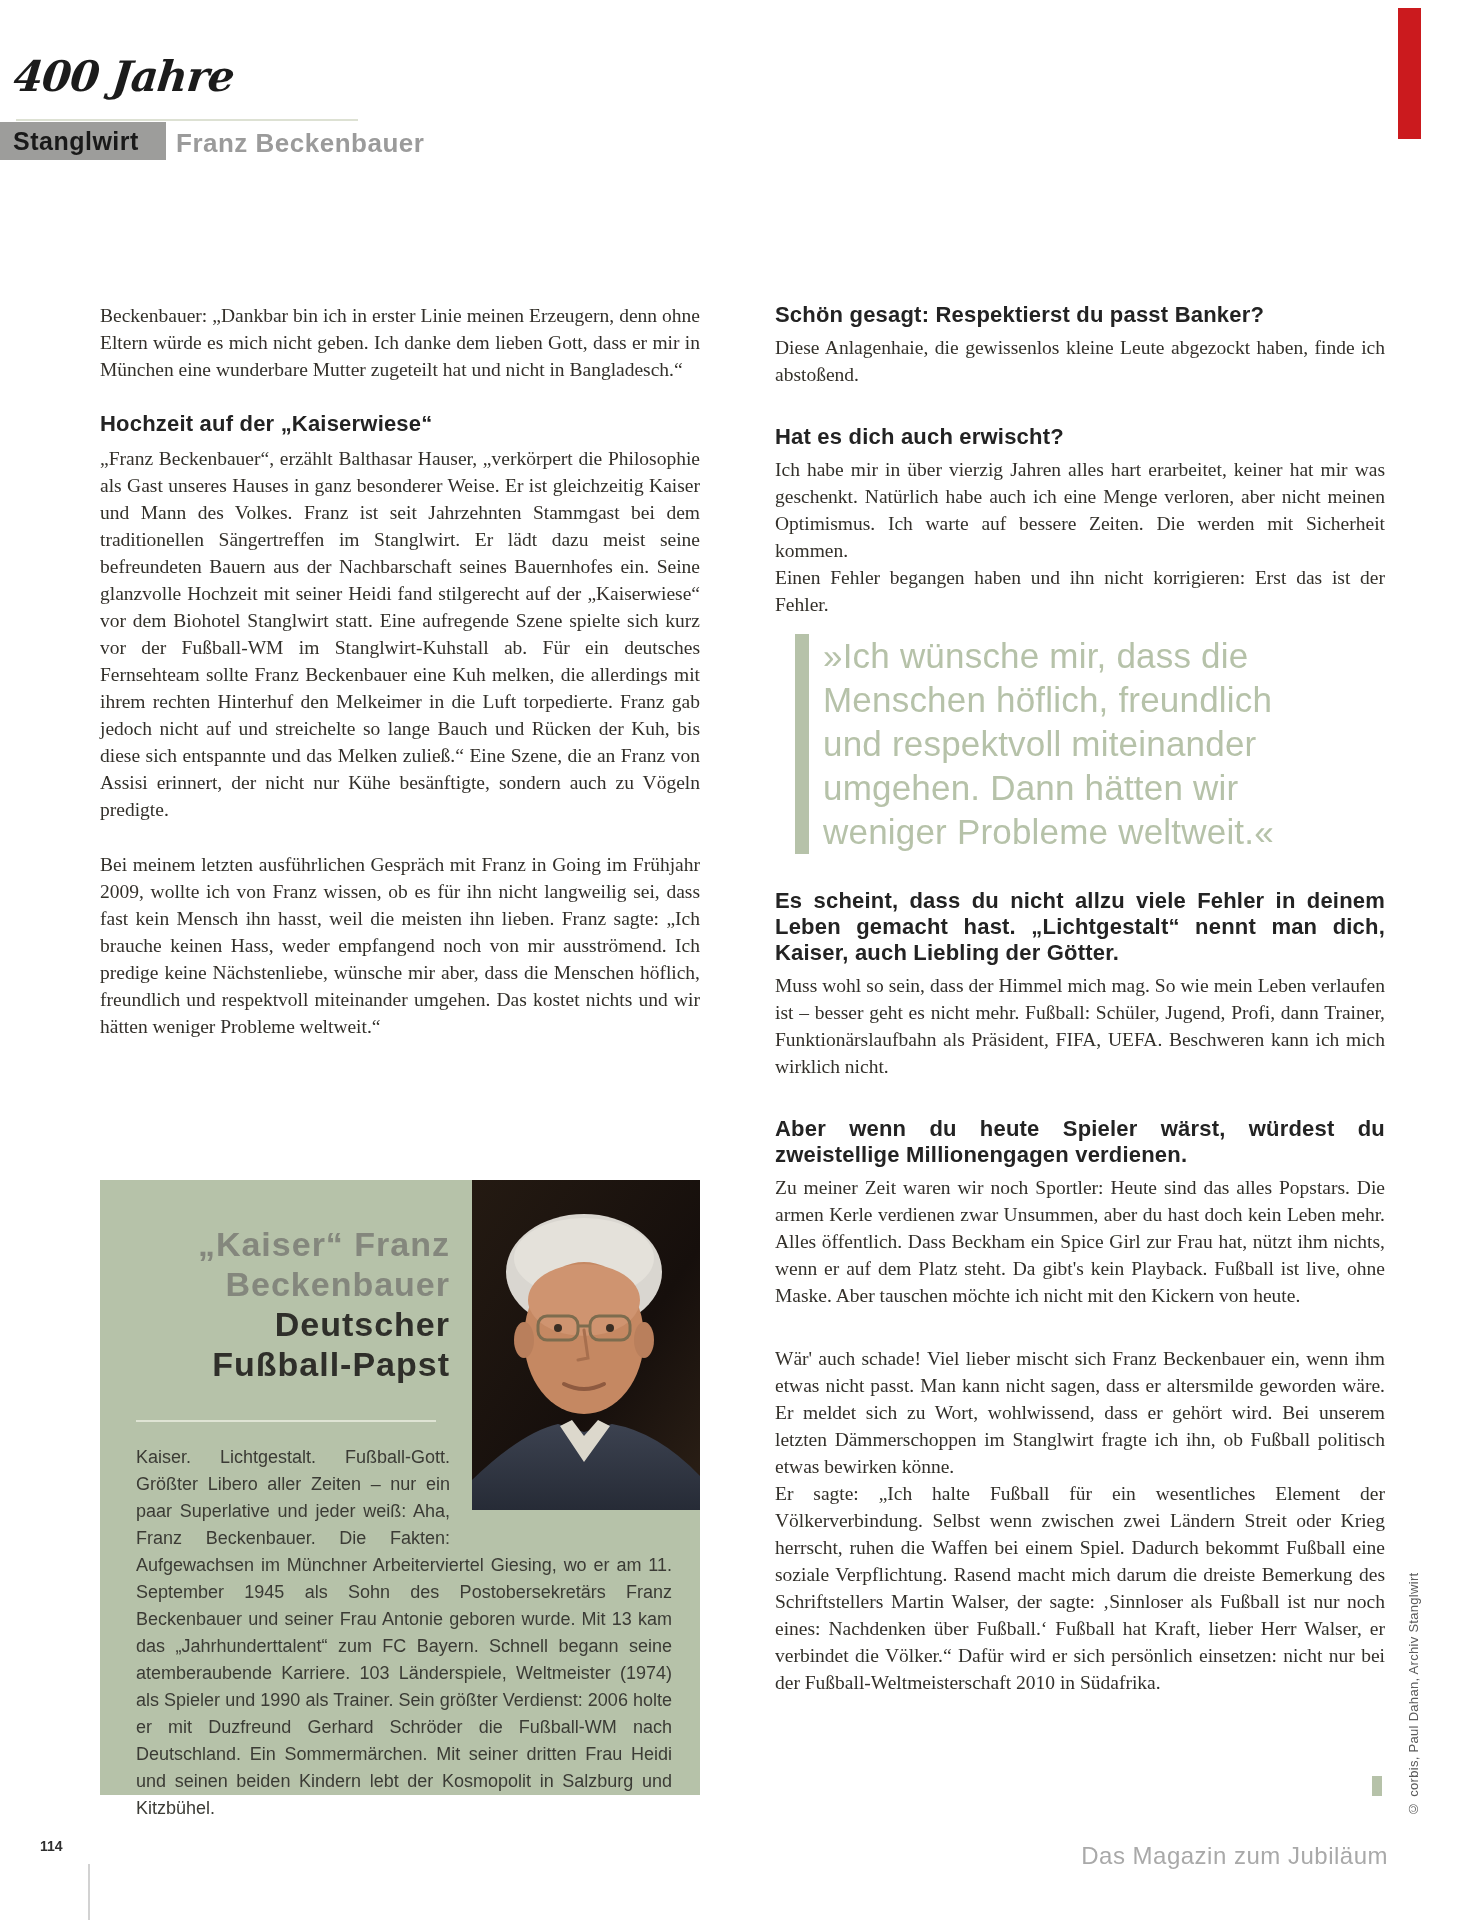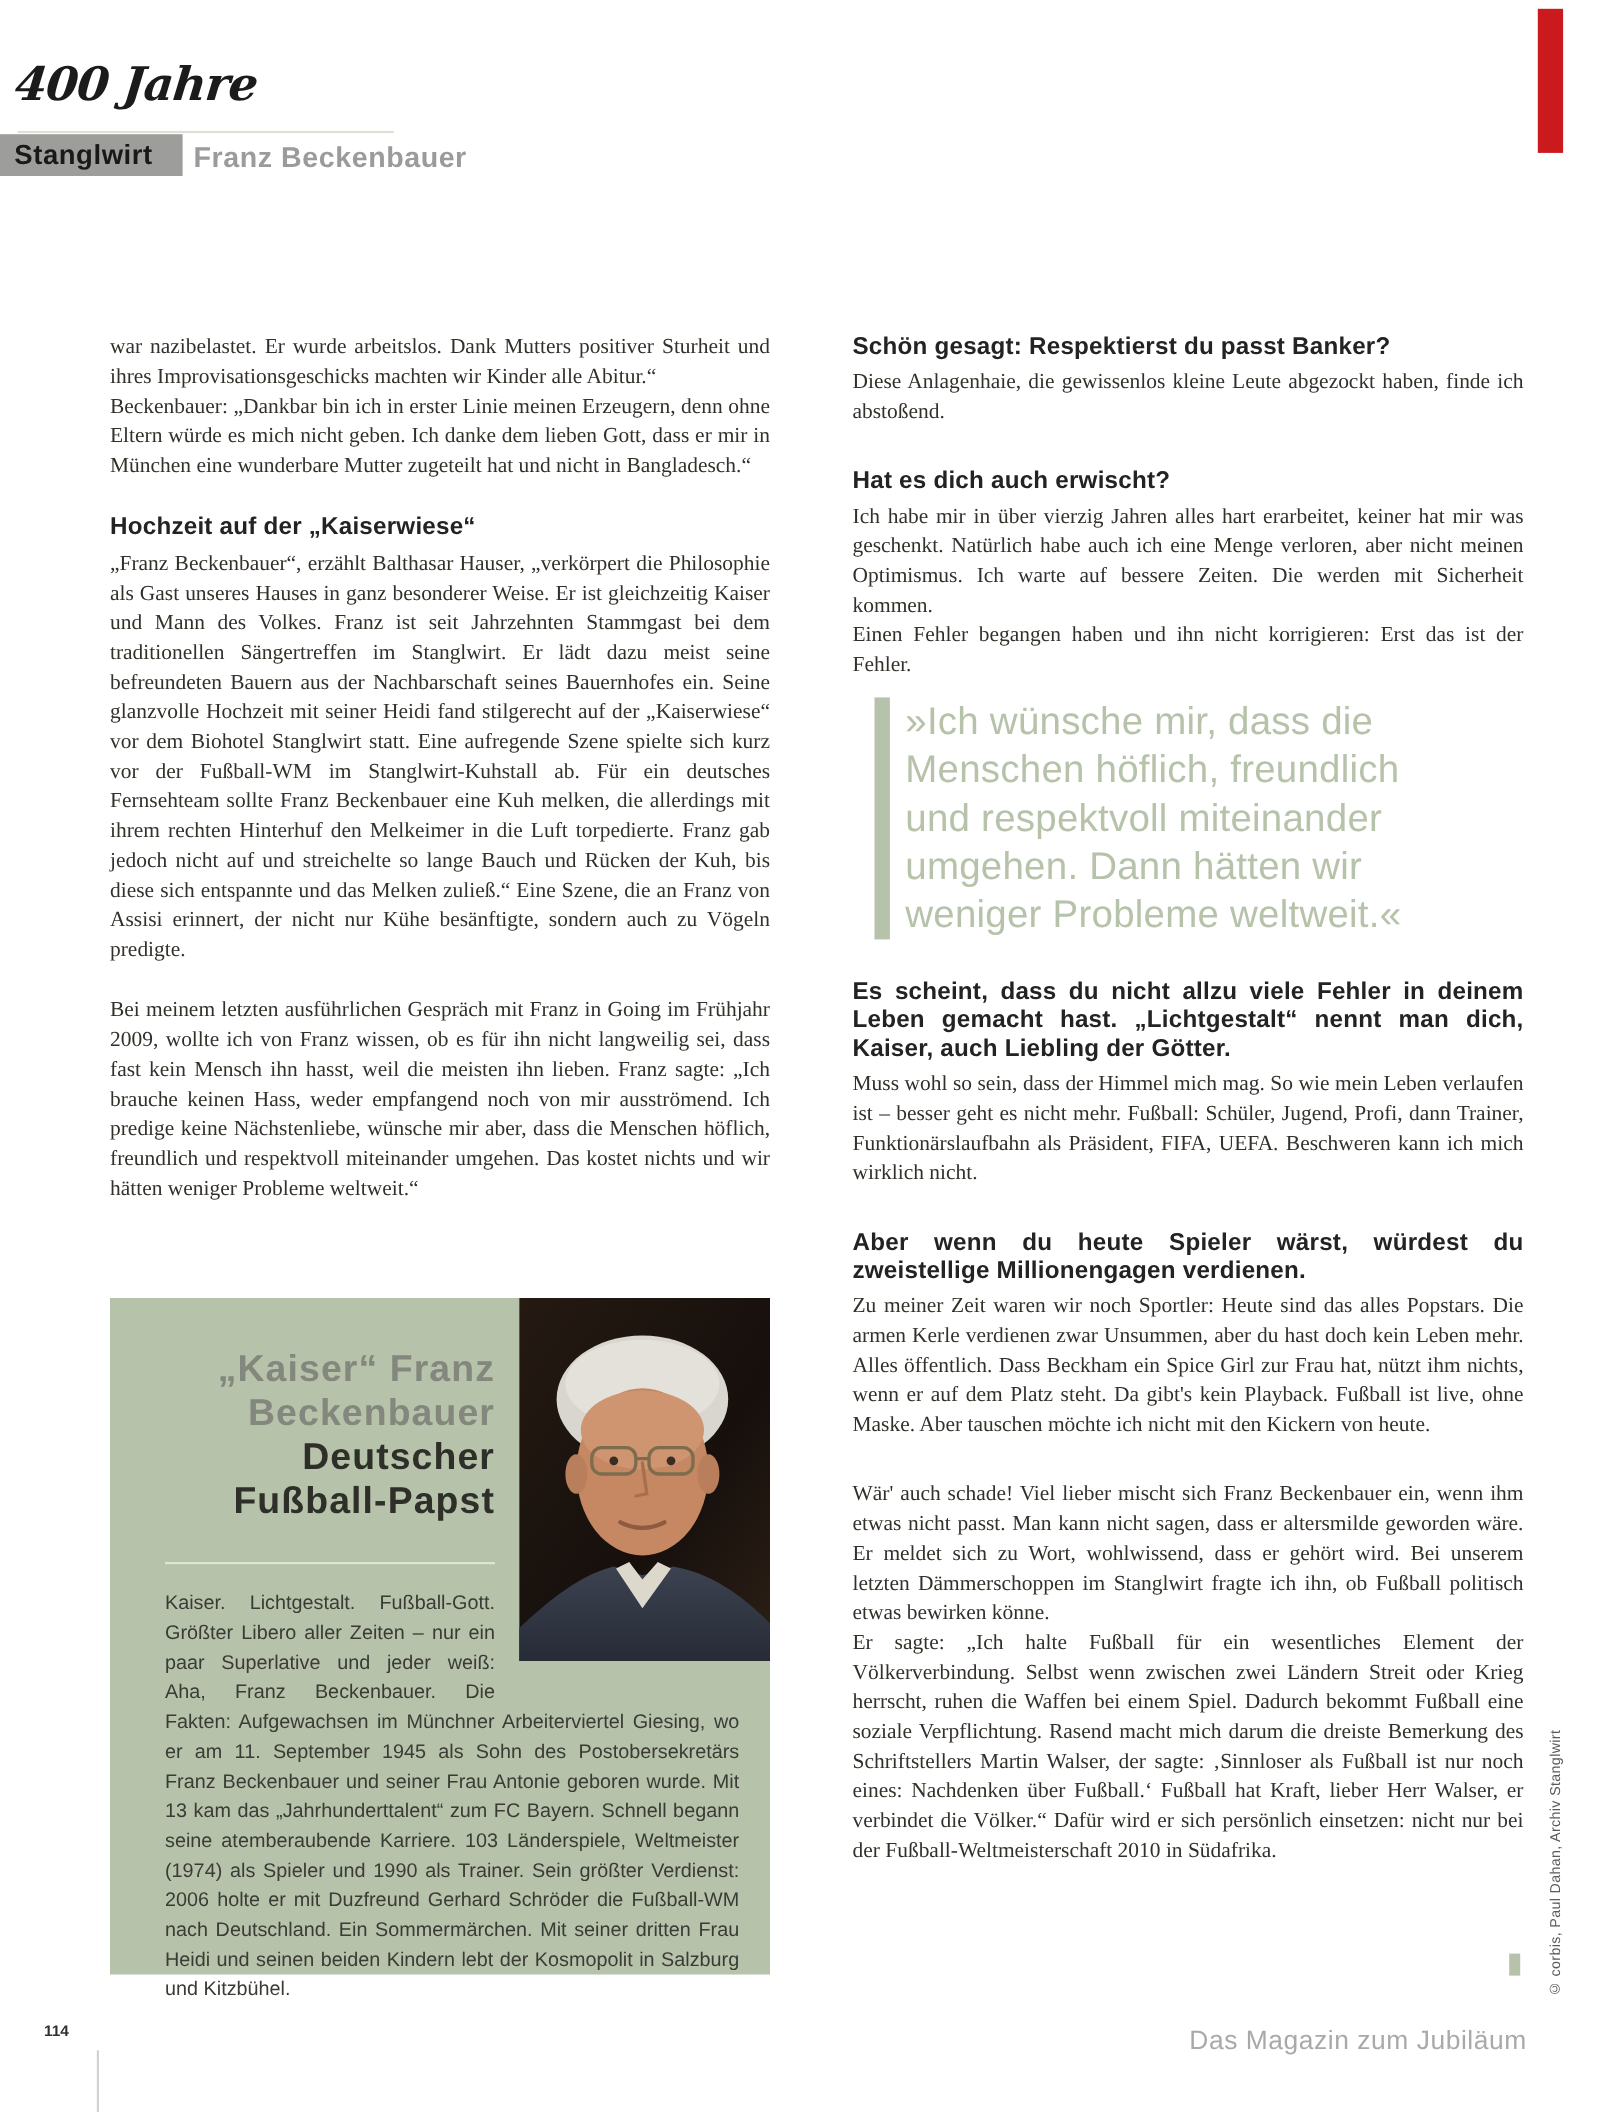--- a/index.html
+++ b/index.html
@@ -54,21 +54,21 @@
   .pullquote .bar{width:14px;background:#b6c2a9;flex:0 0 14px;margin-right:14px;}
   .pullquote .text{
     font-family:"Liberation Sans","DejaVu Sans",sans-serif;
     font-size:35px;line-height:44px;color:#b6c2a9;text-align:left;
     width:478px;letter-spacing:0.2px;
   }
 
   
   .infobox{
     position:absolute;left:100px;top:1180px;width:600px;height:615px;
-    background:#b6c2a9;box-sizing:border-box;padding:38px 28px 0 50px;
+    background:#b6c2a9;box-sizing:border-box;padding:38px 28px 0 36px;
     font-family:"Liberation Sans","DejaVu Sans",sans-serif;color:#3b3b35;
   }
   .infobox .photo{
     float:right;width:228px;height:330px;margin:-38px -28px 16px 22px;display:block;
   }
   .infobox .title{
     text-align:right;margin:6px 10px 0 0;
     font-weight:bold;font-size:34px;line-height:40px;letter-spacing:1px;
     font-family:"Liberation Sans","DejaVu Sans",sans-serif;
   }
@@ -104,21 +104,20 @@
 
 <div class="logo-script">400 Jahre</div>
 <div class="header-rule"></div>
 <div class="logo-box">
   <span>Stanglwirt</span>
 </div>
 <div class="article-title">Franz Beckenbauer</div>
 <div class="red-bar"></div>
 
 <div class="col col-left">
-  <p>war nazibelastet. Er wurde arbeitslos. Dank Mutters positiver Sturheit und ihres Improvisationsgeschicks machten wir Kinder alle Abitur.“</p>
   <p>Beckenbauer: „Dankbar bin ich in erster Linie meinen Erzeugern, denn ohne Eltern würde es mich nicht geben. Ich danke dem lieben Gott, dass er mir in München eine wunderbare Mutter zugeteilt hat und nicht in Bangladesch.“</p>
   <h3 class="subhead">Hochzeit auf der „Kaiserwiese“</h3>
   <p>„Franz Beckenbauer“, erzählt Balthasar Hauser, „verkörpert die Philosophie als Gast unseres Hauses in ganz besonderer Weise. Er ist gleichzeitig Kaiser und Mann des Volkes. Franz ist seit Jahrzehnten Stammgast bei dem traditionellen Sängertreffen im Stanglwirt. Er lädt dazu meist seine befreundeten Bauern aus der Nachbarschaft seines Bauernhofes ein. Seine glanzvolle Hochzeit mit seiner Heidi fand stilgerecht auf der „Kaiserwiese“ vor dem Biohotel Stanglwirt statt. Eine aufregende Szene spielte sich kurz vor der Fußball-WM im Stanglwirt-Kuhstall ab. Für ein deutsches Fernsehteam sollte Franz Beckenbauer eine Kuh melken, die allerdings mit ihrem rechten Hinterhuf den Melkeimer in die Luft torpedierte. Franz gab jedoch nicht auf und streichelte so lange Bauch und Rücken der Kuh, bis diese sich entspannte und das Melken zuließ.“ Eine Szene, die an Franz von Assisi erinnert, der nicht nur Kühe besänftigte, sondern auch zu Vögeln predigte.</p>
   <p class="para-gap">Bei meinem letzten ausführlichen Gespräch mit Franz in Going im Frühjahr 2009, wollte ich von Franz wissen, ob es für ihn nicht langweilig sei, dass fast kein Mensch ihn hasst, weil die meisten ihn lieben. Franz sagte: „Ich brauche keinen Hass, weder empfangend noch von mir ausströmend. Ich predige keine Nächstenliebe, wünsche mir aber, dass die Menschen höflich, freundlich und respektvoll miteinander umgehen. Das kostet nichts und wir hätten weniger Probleme weltweit.“</p>
 </div>
 
 <div class="infobox">
   <svg class="photo" viewBox="0 0 228 330" xmlns="http://www.w3.org/2000/svg" aria-hidden="true">
     <defs>
       <linearGradient id="bgGrad" x1="0" y1="0" x2="1" y2="1">

